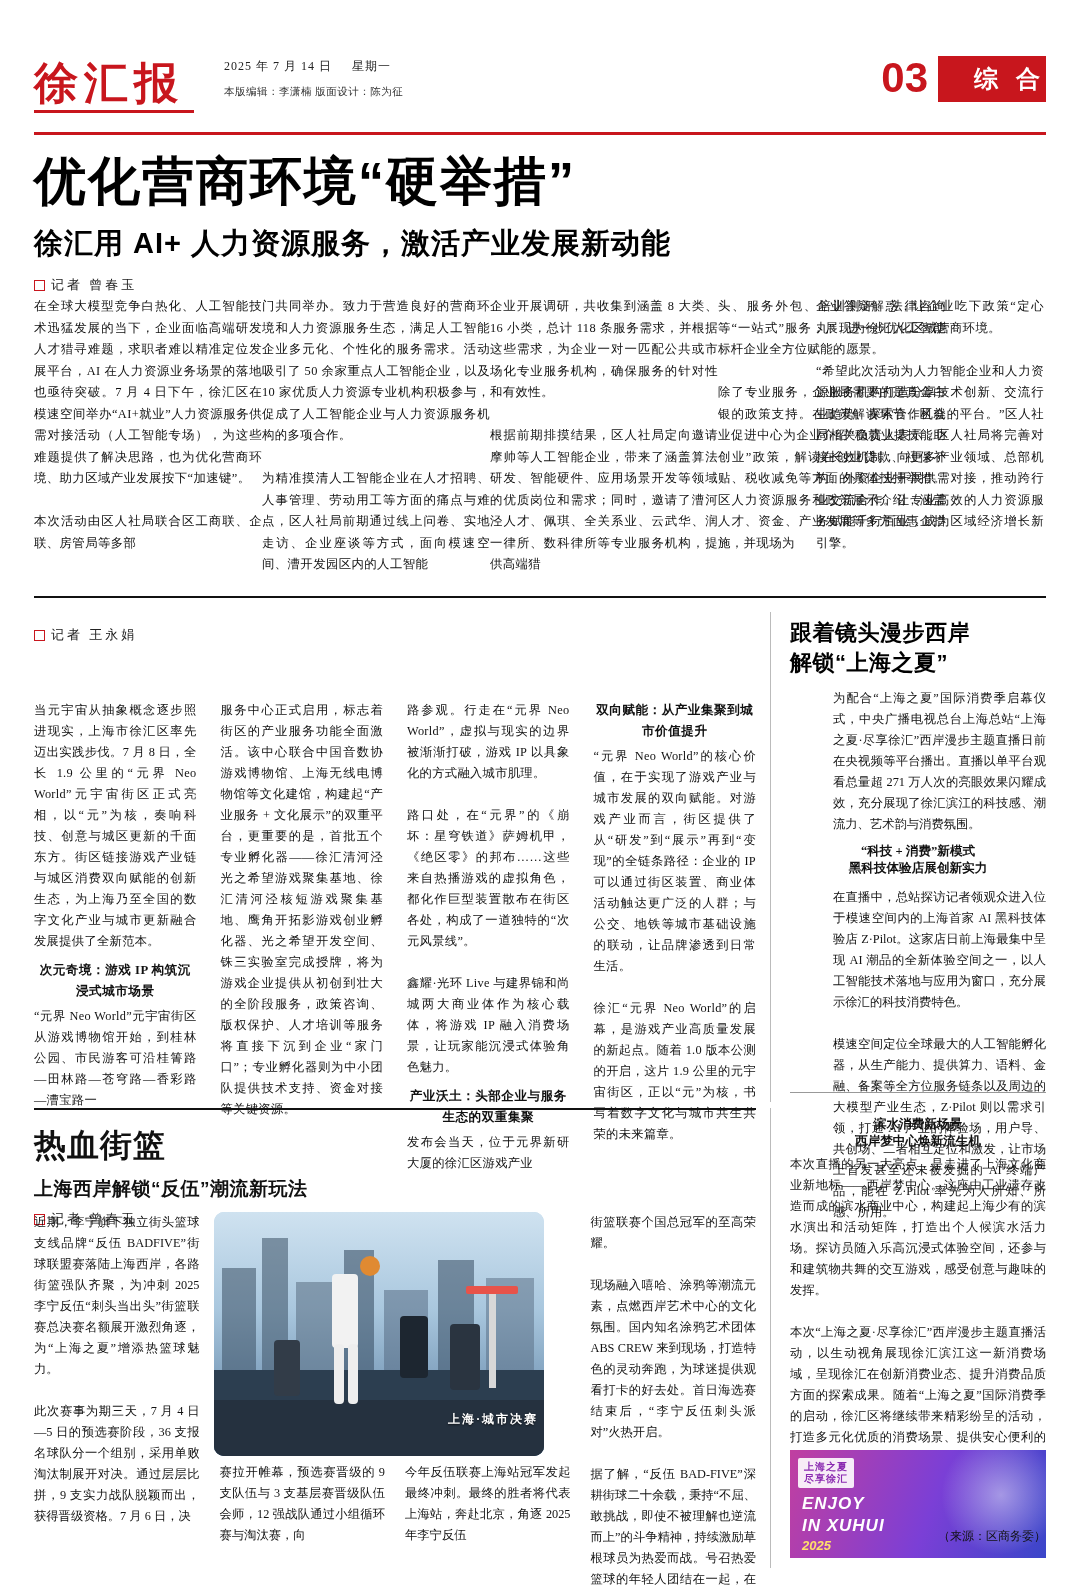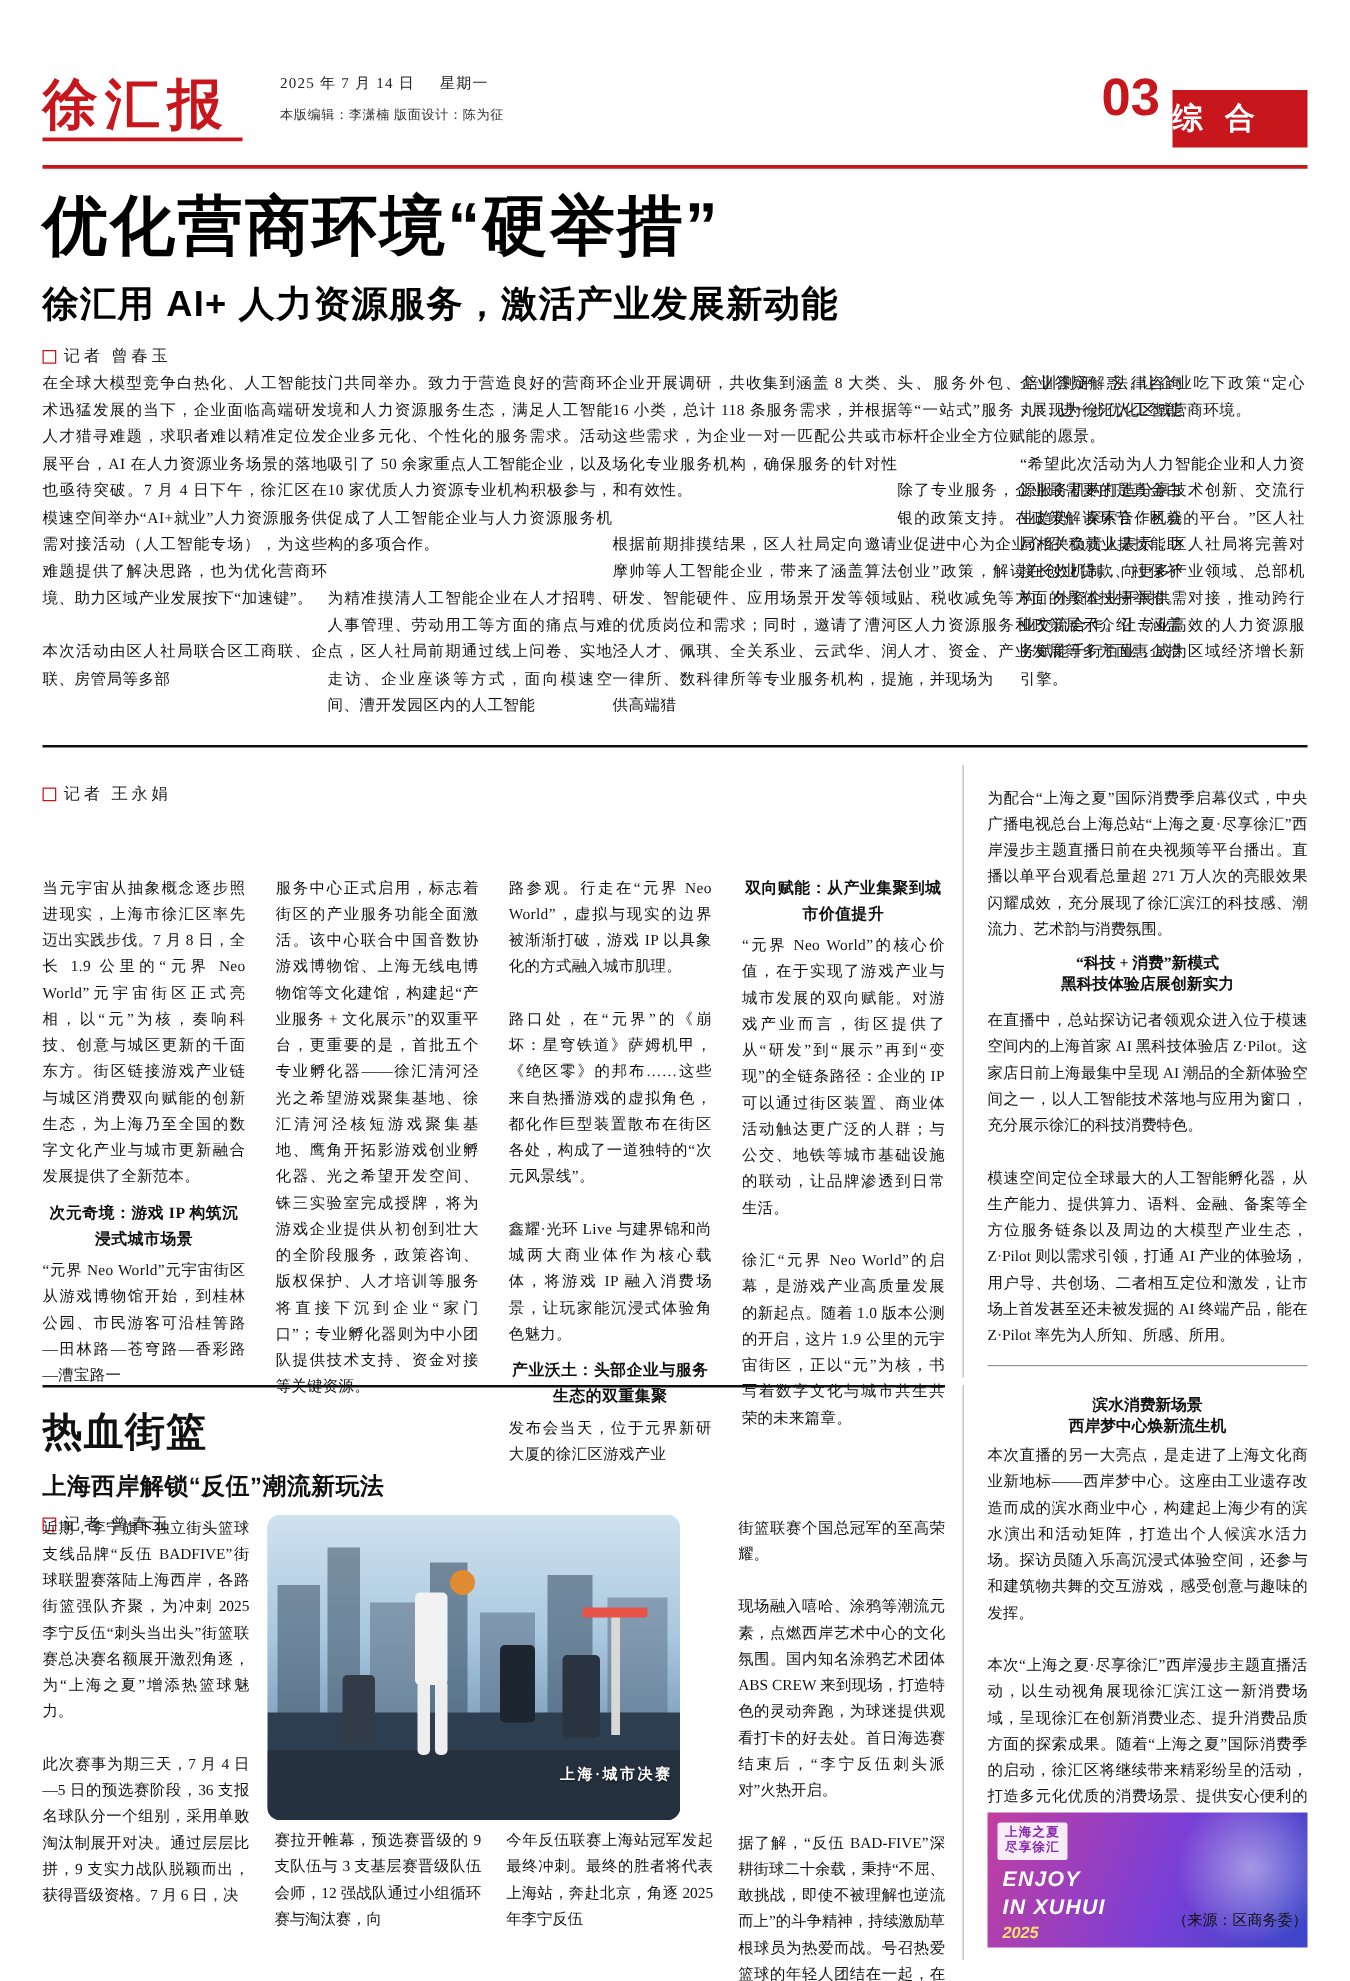--- a/index.html
+++ b/index.html
@@ -6,21 +6,21 @@
   body{width:1080px;height:1585px;font-family:"Liberation Serif",serif;color:#111;}
   .page{position:relative;width:1080px;height:1585px;background:#fff;overflow:hidden;}
 
   
   .masthead{position:absolute;left:34px;top:52px;width:1012px;height:76px;}
   .logo{position:absolute;left:0;top:2px;font-family:"Liberation Serif",serif;font-size:44px;font-weight:bold;color:#c8161d;letter-spacing:6px;}
   .logo-underline{position:absolute;left:0;top:58px;width:160px;height:3px;background:#c8161d;}
   .mast-meta{position:absolute;left:190px;top:6px;font-size:12px;color:#222;letter-spacing:1px;}
   .mast-meta .line2{margin-top:10px;font-size:10.5px;color:#333;letter-spacing:0.5px;}
   .pagenum{position:absolute;right:118px;top:0px;font-family:"Liberation Sans",sans-serif;font-size:42px;font-weight:bold;color:#c8161d;line-height:52px;}
-  .pagetag{position:absolute;right:0px;top:20px;width:108px;height:46px;background:#c8161d;color:#fff;font-size:24px;font-weight:bold;letter-spacing:6px;text-align:left;line-height:46px;}
+  .pagetag{position:absolute;right:0px;top:4px;width:108px;height:46px;background:#c8161d;color:#fff;font-size:24px;font-weight:bold;letter-spacing:6px;text-align:right;line-height:46px;}
   .rule-red{position:absolute;left:34px;top:132px;width:1012px;height:3px;background:#c8161d;}
 
   
   .a1{position:absolute;left:34px;top:150px;width:1012px;}
   .a1-head{font-family:"Liberation Sans",sans-serif;font-size:52px;font-weight:bold;letter-spacing:2px;line-height:62px;color:#000;}
   .a1-sub{font-family:"Liberation Sans",sans-serif;font-size:29px;font-weight:bold;letter-spacing:1px;margin-top:12px;color:#000;}
   .byline{margin-top:12px;font-size:13px;color:#222;display:flex;align-items:center;gap:6px;}
   .byline .sq{display:inline-block;width:9px;height:9px;border:1.5px solid #c8161d;}
   .byline .txt{letter-spacing:3px;}
 
@@ -33,21 +33,21 @@
   
   .a2{position:absolute;left:34px;top:620px;width:722px;}
   .a2-head{font-family:"Liberation Serif",serif;font-size:42px;font-weight:bold;letter-spacing:1px;color:#000;}
   .a2-cols{position:absolute;left:34px;top:690px;width:722px;display:flex;gap:20px;}
   .a2-cols .col{width:226px;font-size:12.3px;line-height:21px;text-align:justify;letter-spacing:0.3px;}
   .subhead{font-weight:bold;text-align:center;margin:8px 0 4px;font-size:12.6px;letter-spacing:0.5px;}
 
   
   .a3{position:absolute;left:790px;top:618px;width:256px;}
   .a3-head{font-family:"Liberation Sans",sans-serif;font-size:22px;font-weight:bold;line-height:30px;letter-spacing:0.5px;color:#000;}
-  .a3-body{margin-top:10px;font-size:12.3px;line-height:21px;text-align:justify;}
+  .a3-body{margin-top:10px;font-size:12.3px;line-height:21px;text-align:justify;margin-left:43px;}
 
   
   .a4{position:absolute;left:34px;top:1124px;width:722px;}
   .a4-head{font-family:"Liberation Sans",sans-serif;font-size:32px;font-weight:bold;letter-spacing:1px;}
   .a4-sub{font-family:"Liberation Sans",sans-serif;font-size:19px;font-weight:bold;margin-top:8px;letter-spacing:0.5px;}
   .a4-cols{position:absolute;left:34px;top:1196px;width:722px;display:flex;gap:20px;}
   .a4-cols .col{width:226px;font-size:12.3px;line-height:21px;text-align:justify;}
 
   .photo{position:absolute;left:214px;top:1212px;width:330px;height:244px;overflow:hidden;background:linear-gradient(#bcd6ea,#9ec2dc 45%,#6f95b4 100%);border-radius:10px;}
   .ph-sky{position:absolute;inset:0;background:linear-gradient(180deg,#cfe2f0 0%,#a9c7de 40%,#7fa0bd 70%,#4e6c87 100%);}
@@ -150,20 +150,22 @@
       <div class="subhead" style="margin-top:0">双向赋能：从产业集聚到城市价值提升</div>
       <div style="white-space:pre-line">“元界 Neo World”的核心价值，在于实现了游戏产业与城市发展的双向赋能。对游戏产业而言，街区提供了从“研发”到“展示”再到“变现”的全链条路径：企业的 IP 可以通过街区装置、商业体活动触达更广泛的人群；与公交、地铁等城市基础设施的联动，让品牌渗透到日常生活。
 
 徐汇“元界 Neo World”的启幕，是游戏产业高质量发展的新起点。随着 1.0 版本公测的开启，这片 1.9 公里的元宇宙街区，正以“元”为核，书写着数字文化与城市共生共荣的未来篇章。</div>
     </div>
   </div>
 
   <div class="sep-v" style="left:770px;top:612px;height:490px;"></div>
 
   <div class="a3">
+    <div class="a3-head" style="white-space:pre-line">跟着镜头漫步西岸
+解锁“上海之夏”</div>
     <div class="a3-body" style="white-space:pre-line">为配合“上海之夏”国际消费季启幕仪式，中央广播电视总台上海总站“上海之夏·尽享徐汇”西岸漫步主题直播日前在央视频等平台播出。直播以单平台观看总量超 271 万人次的亮眼效果闪耀成效，充分展现了徐汇滨江的科技感、潮流力、艺术韵与消费氛围。</div>
     <div class="a5-sub" style="white-space:pre-line">“科技 + 消费”新模式
 黑科技体验店展创新实力</div>
     <div class="a3-body" style="white-space:pre-line">在直播中，总站探访记者领观众进入位于模速空间内的上海首家 AI 黑科技体验店 Z·Pilot。这家店日前上海最集中呈现 AI 潮品的全新体验空间之一，以人工智能技术落地与应用为窗口，充分展示徐汇的科技消费特色。
 
 模速空间定位全球最大的人工智能孵化器，从生产能力、提供算力、语料、金融、备案等全方位服务链条以及周边的大模型产业生态，Z·Pilot 则以需求引领，打通 AI 产业的体验场，用户导、共创场、二者相互定位和激发，让市场上首发甚至还未被发掘的 AI 终端产品，能在 Z·Pilot 率先为人所知、所感、所用。</div>
   </div>
 
   <div class="rule-thin" style="left:34px;top:1108px;width:722px;height:2px;"></div>
   <div class="rule-thin" style="left:790px;top:1092px;width:256px;height:1px;background:#999;"></div>

